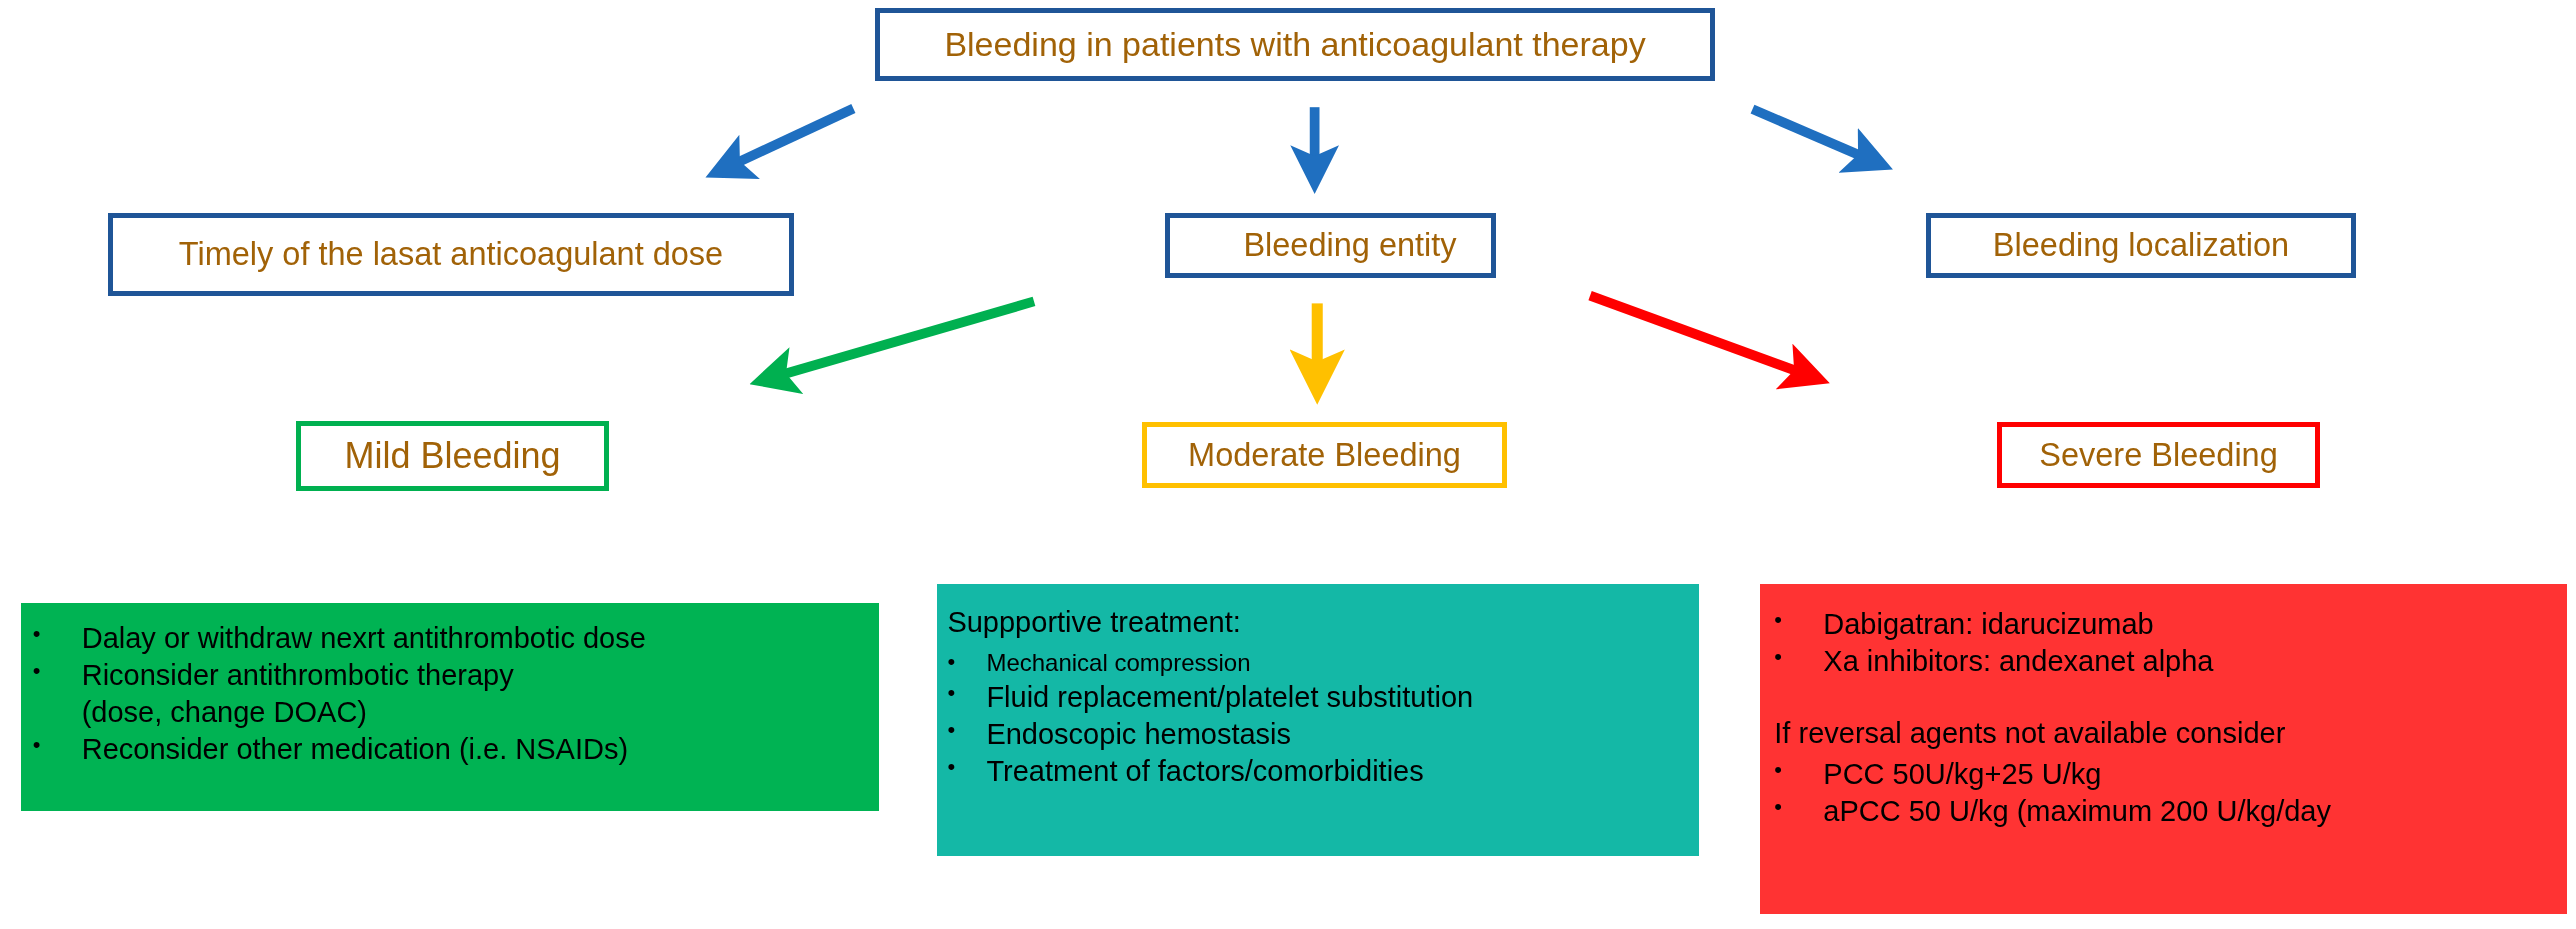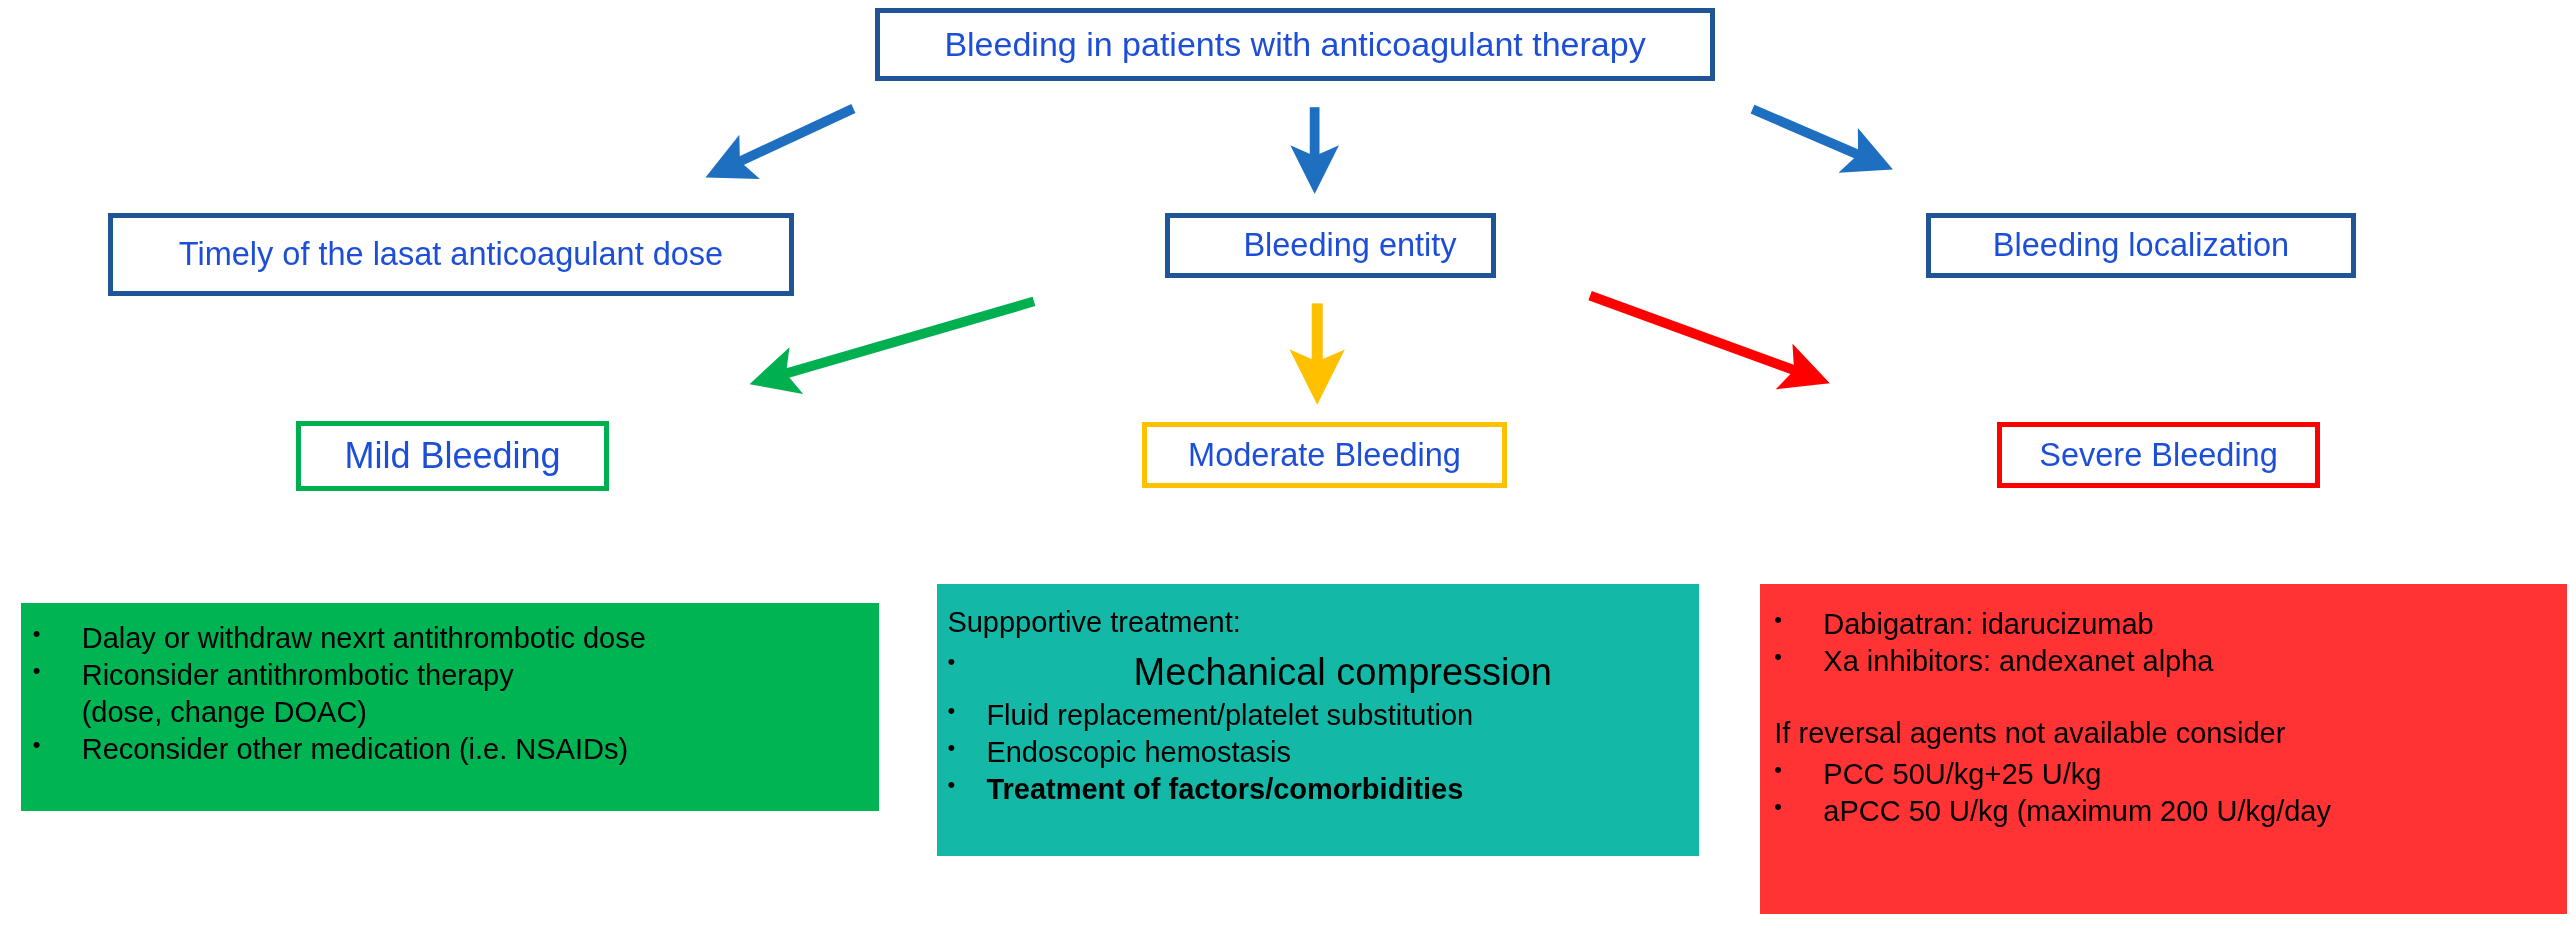--- a/index.html
+++ b/index.html
@@ -20,21 +20,21 @@
 
   
   .obox {
     position: absolute;
     box-sizing: border-box;
     background: #ffffff;
     display: flex;
     align-items: center;
     justify-content: center;
     white-space: nowrap;
-    color: #1d4ed8;
+    color: #a16207;
     line-height: 1;
   }
   .obox.navy   { border: 5.8px solid #1F5597; }
   .obox.green  { border: 5.8px solid #00B050; }
   .obox.yellow { border: 5.8px solid #FFC000; }
   .obox.red    { border: 5.8px solid #FF0000; }
 
   
   .panel {
     position: absolute;
@@ -138,33 +138,33 @@
     <div class="row">
       <span class="bullet" style="width:49px;">•</span>
       <span class="txt" style="font-size:29px;">Reconsider other medication (i.e. NSAIDs)</span>
     </div>
   </div>
 
   <div class="panel yellow" style="left:937px; top:584px; width:762px; height:272px; padding:19.5px 0 0 10.4px;">
     <div class="plain" style="font-size:29px; margin-bottom:7.8px;">Suppportive treatment:</div>
     <div class="row">
       <span class="bullet" style="width:39px;">•</span>
-      <span class="txt" style="font-size:38px;text-align:center;">Mechanical compression</span>
+      <span class="txt" style="font-size:24px;">Mechanical compression</span>
     </div>
     <div class="row">
       <span class="bullet" style="width:39px;">•</span>
       <span class="txt" style="font-size:29px;">Fluid replacement/platelet substitution</span>
     </div>
     <div class="row">
       <span class="bullet" style="width:39px;">•</span>
       <span class="txt" style="font-size:29px;">Endoscopic hemostasis</span>
     </div>
     <div class="row">
       <span class="bullet" style="width:39px;">•</span>
-      <span class="txt" style="font-size:29px;font-weight:bold;">Treatment of factors/comorbidities</span>
+      <span class="txt" style="font-size:29px;">Treatment of factors/comorbidities</span>
     </div>
   </div>
 
   <div class="panel red" style="left:1760px; top:584px; width:807px; height:330px; padding:22px 0 0 14.3px;">
     <div class="row">
       <span class="bullet" style="width:49px;">•</span>
       <span class="txt" style="font-size:29px;">Dabigatran: idarucizumab</span>
     </div>
     <div class="row">
       <span class="bullet" style="width:49px;">•</span>

